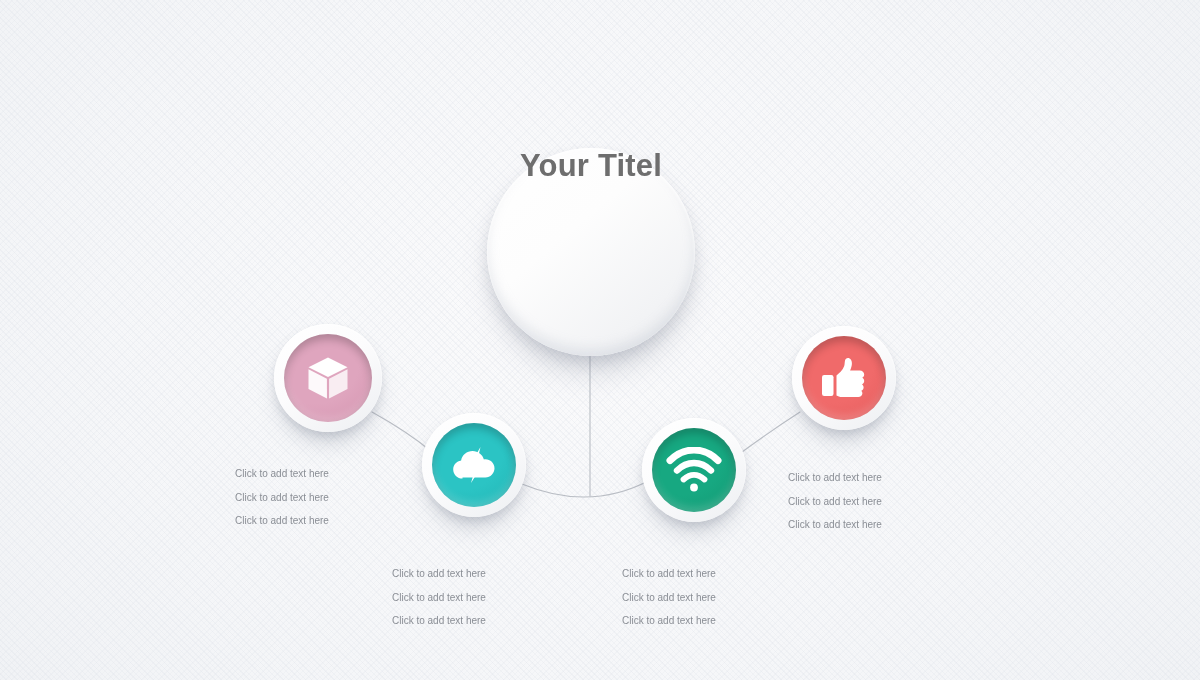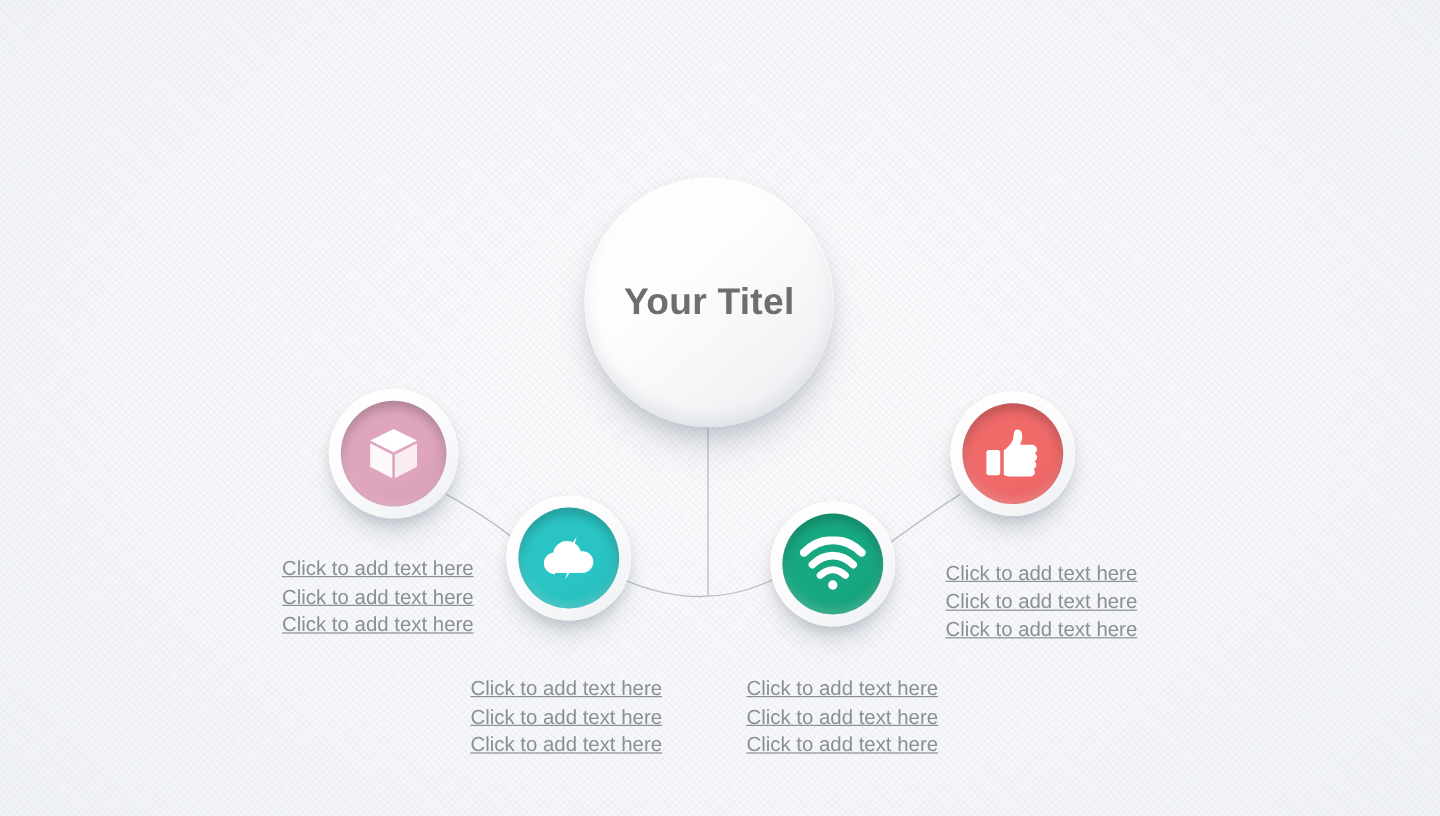--- a/index.html
+++ b/index.html
@@ -23,21 +23,21 @@
     position:absolute; z-index:3;
     left:487px; top:148px; width:208px; height:208px;
     border-radius:50%;
     background:
       linear-gradient(140deg, #FFFFFF 0%, #FDFDFD 40%, #F2F3F5 78%, #E8EAED 100%);
     box-shadow:
       0 22px 34px -12px rgba(120,128,145,.40),
       0 6px 14px rgba(120,128,145,.18),
       inset 0 2px 3px rgba(255,255,255,.95),
       inset 0 -7px 12px rgba(176,183,196,.28);
-    display:flex; align-items:center; justify-content:center;
+    display:flex; align-items:flex-start; justify-content:center;
   }
   .hub-title {
     font-size:31px; font-weight:bold; color:#6E6E6E;
     letter-spacing:.2px; white-space:nowrap; user-select:none;
   }
 
   
   .node { position:absolute; z-index:4; border-radius:50%; }
   .node .bezel {
     position:absolute; inset:0; border-radius:50%;
@@ -67,22 +67,22 @@
   #node-thumb  { left:792px; top:326px; width:104px; height:104px; }
 
   #node-cube  .disc { inset:10px; }
   #node-cloud .disc { inset:10px; }
   #node-wifi  .disc { inset:10px; }
   #node-thumb .disc { inset:10px; }
 
   
   .txt-block { position:absolute; z-index:2; }
   .txt-block .line {
-    font-size:17px; color:#8A8E95; line-height:23.5px;
-    white-space:nowrap; user-select:none;text-decoration:underline;
+    font-size:10px; color:#8A8E95; line-height:23.5px;
+    white-space:nowrap; user-select:none;
   }
   .txt-right { text-align:right; }
   #text-cube  { left:235px;  top:462px;  }
   #text-cloud { left:392px;  top:562px;  }
   #text-wifi  { left:622px;  top:562px;  }
   #text-thumb { left:788px;  top:466px;  }
 </style>
 </head>
 <body>
 

